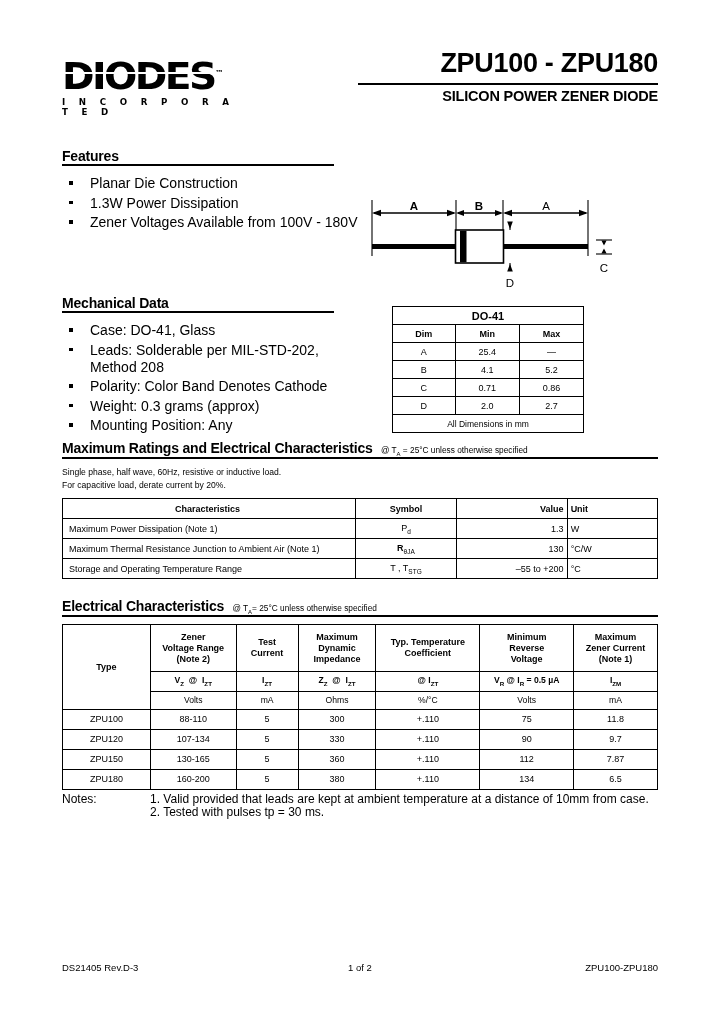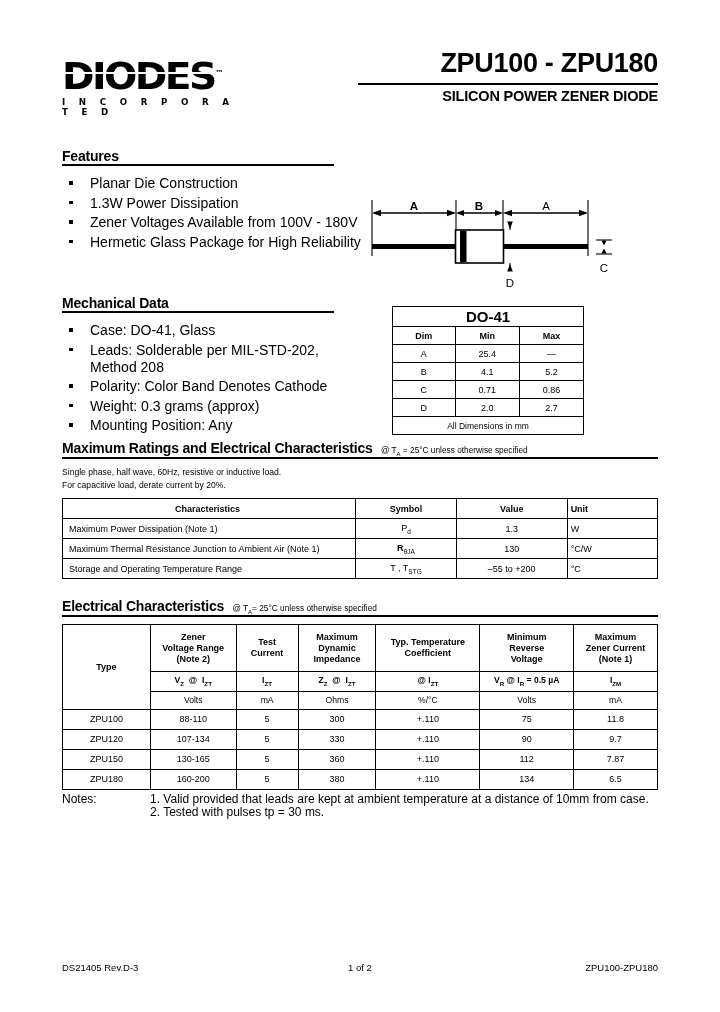--- a/index.html
+++ b/index.html
@@ -150,38 +150,38 @@
     position: absolute;
     left: 392px; top: 306px;
     width: 192px;
   }
   .do41 table { width: 192px; }
   .do41 th, .do41 td {
     text-align: center;
     height: 15px;
     font-size: 9px;
   }
-  .do41 .tbl-title { font-size: 15px; }
+  .do41 .tbl-title { font-size: 11px; }
   .do41 .allnote { font-size: 8.5px; font-weight: normal; }
 
   
   .mrt {
     position: absolute;
     left: 62px; top: 498px;
     width: 533px;
   }
   .mrt table { width: 596px; }
   .mrt th, .mrt td {
     height: 17px;
     font-size: 9px;
     vertical-align: middle;
   }
   .mrt .c-char { width: 300px; text-align: left; padding-left: 6px; }
   .mrt .c-sym  { width: 98px;  text-align: center; }
-  .mrt .c-val  { width: 110px; text-align: center; margin-left: 36px; }
+  .mrt .c-val  { width: 110px; text-align: right; margin-left: 36px; }
   .mrt .c-unit { width: 88px;  text-align: left; }
   .mrt thead th { text-align: center; }
   .mrt thead th.c-char { text-align: center; padding-left: 0; }
 
   
   .ect {
     position: absolute;
     left: 62px; top: 624px;
     width: 596px;
   }
@@ -252,21 +252,20 @@
   </div>
 
   <div class="sec-head" style="left:62px; top:148px; width:272px;">
     <span>Features</span>
     <div class="rule"></div>
   </div>
   <ul class="bl" style="position:absolute; left:62px; top:175px; width:300px;">
     <li>Planar Die Construction</li>
     <li>1.3W Power Dissipation</li>
     <li>Zener Voltages Available from 100V - 180V</li>
-    <li>Hermetic Glass Package for High Reliability</li>
   </ul>
 
   <div class="diagram">
     <svg width="300" height="105" viewBox="0 0 300 105">
 
       <line x1="12" y1="12" x2="12" y2="68" stroke="#000" stroke-width="1.1"></line>
       <line x1="96" y1="12" x2="96" y2="55" stroke="#000" stroke-width="1.1"></line>
       <line x1="143" y1="12" x2="143" y2="55" stroke="#000" stroke-width="1.1"></line>
       <line x1="228" y1="12" x2="228" y2="68" stroke="#000" stroke-width="1.1"></line>
 

